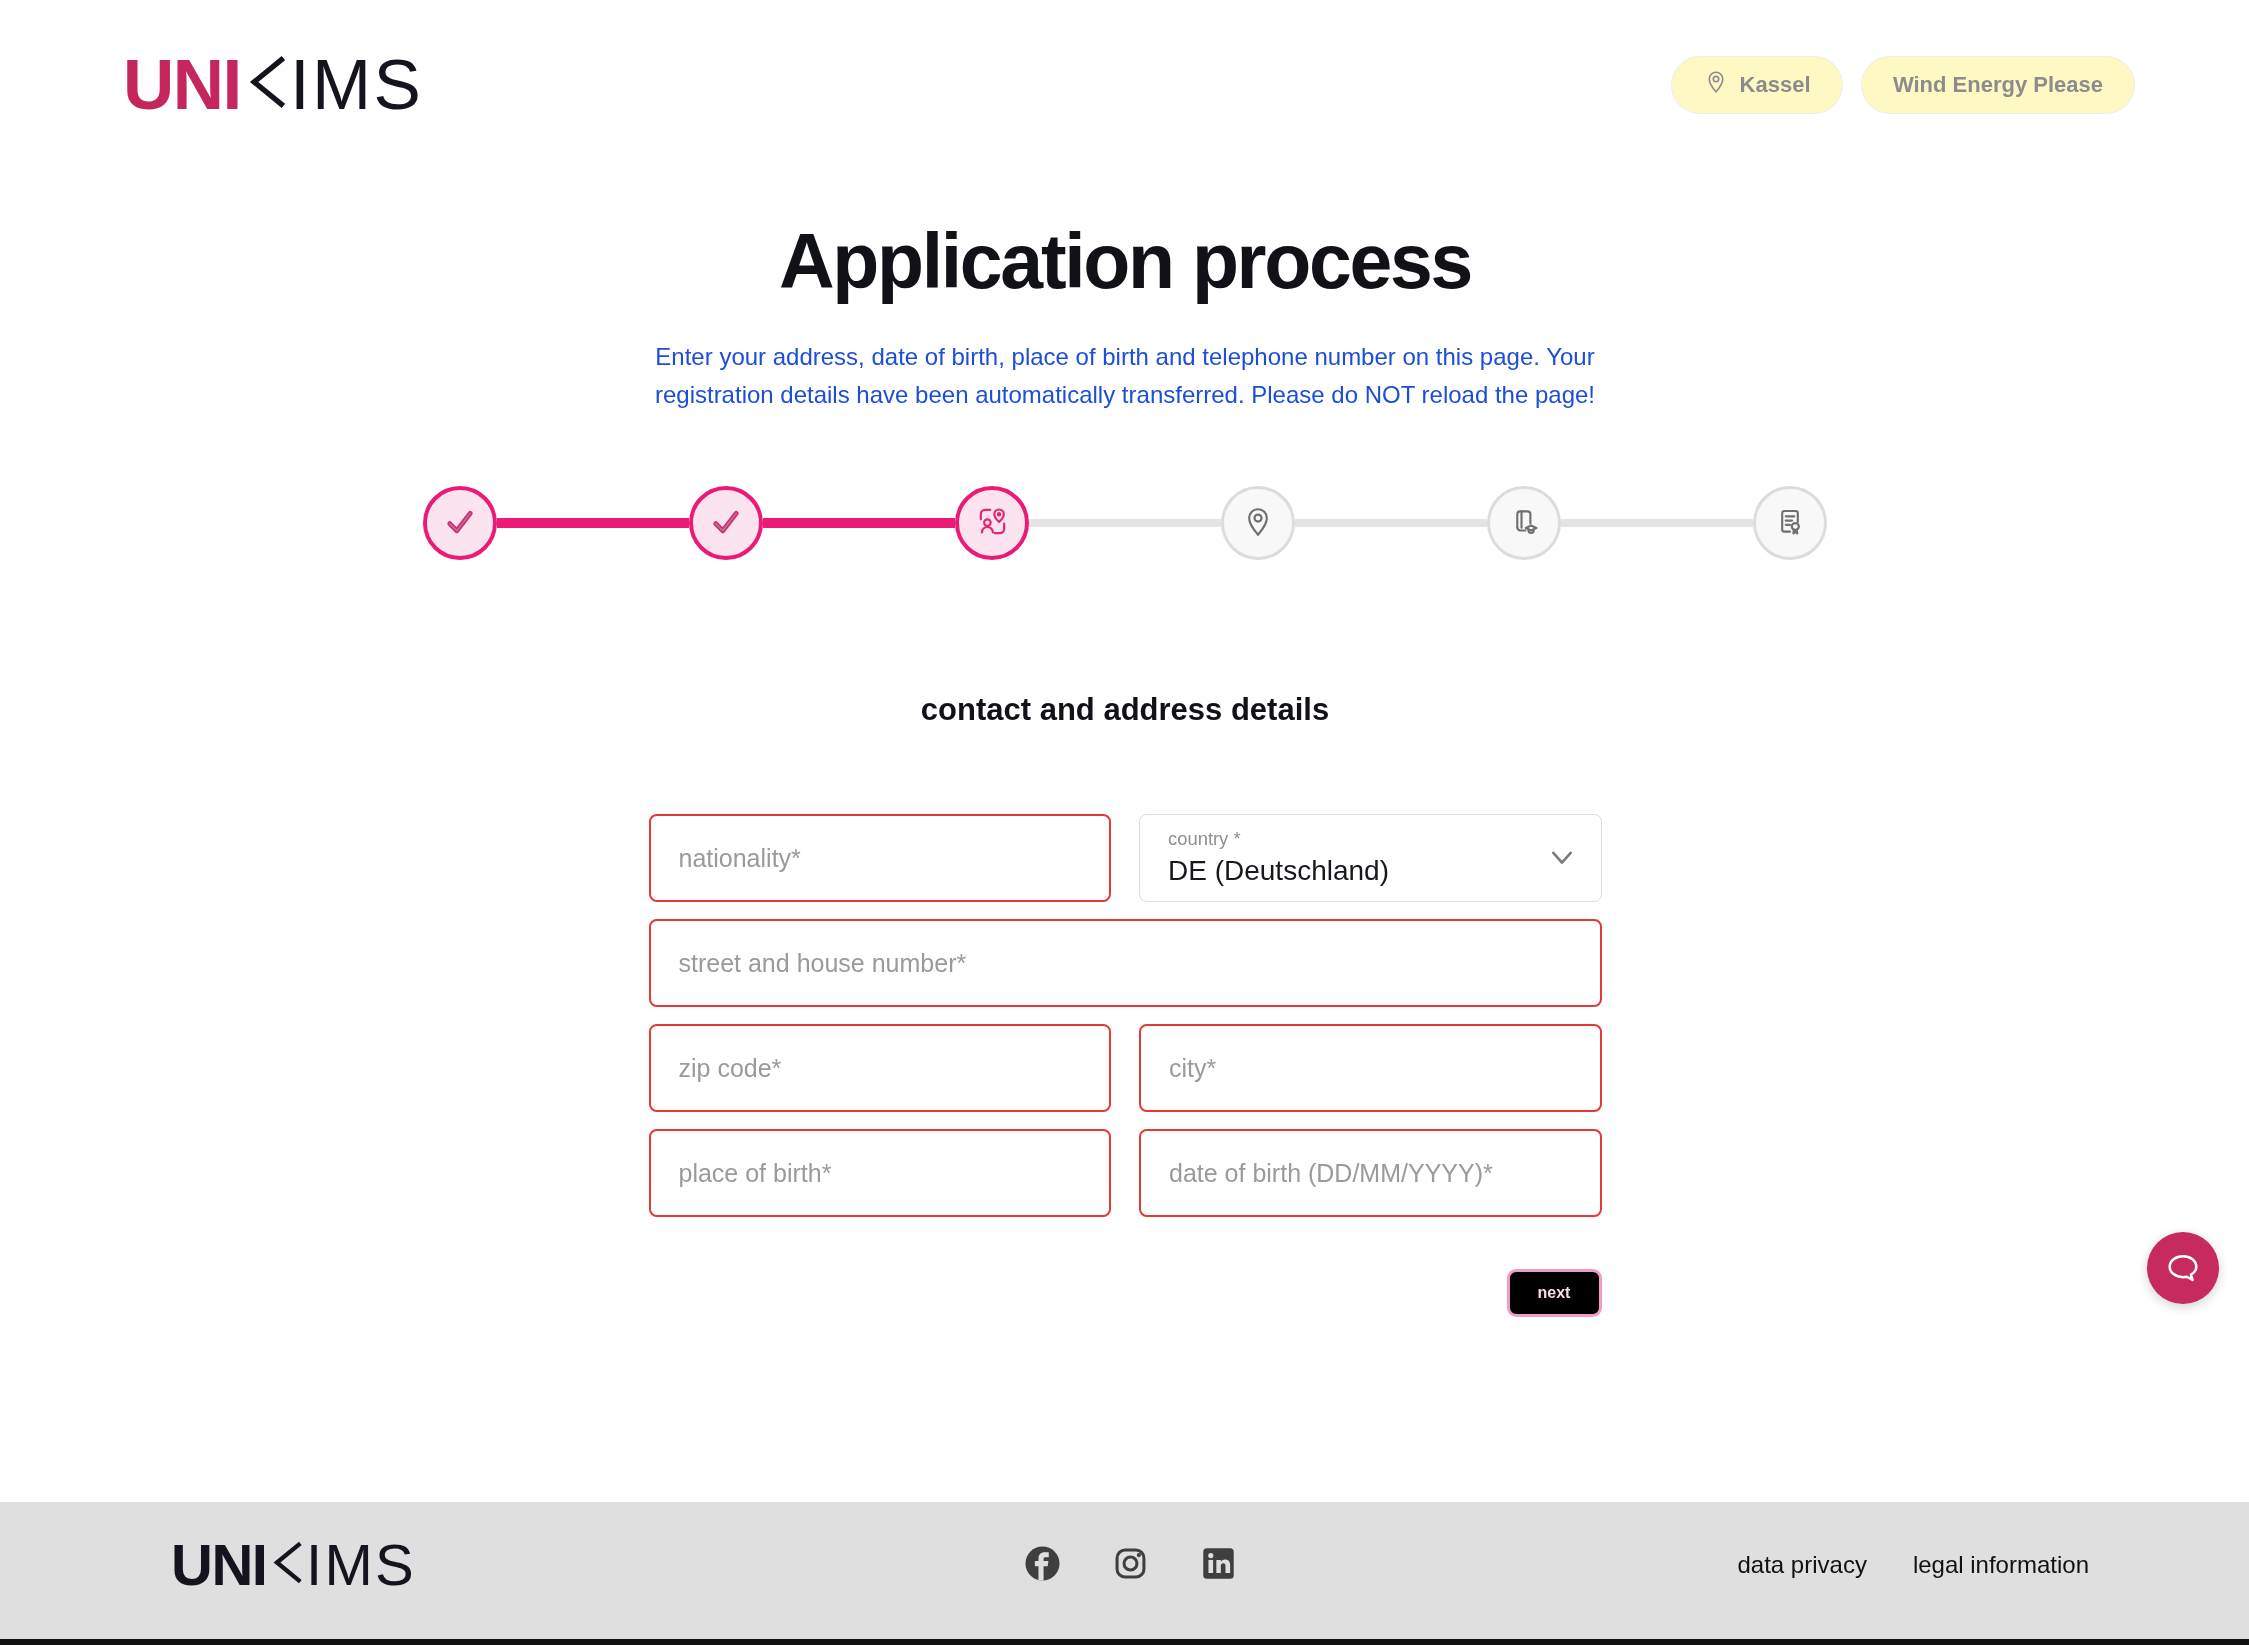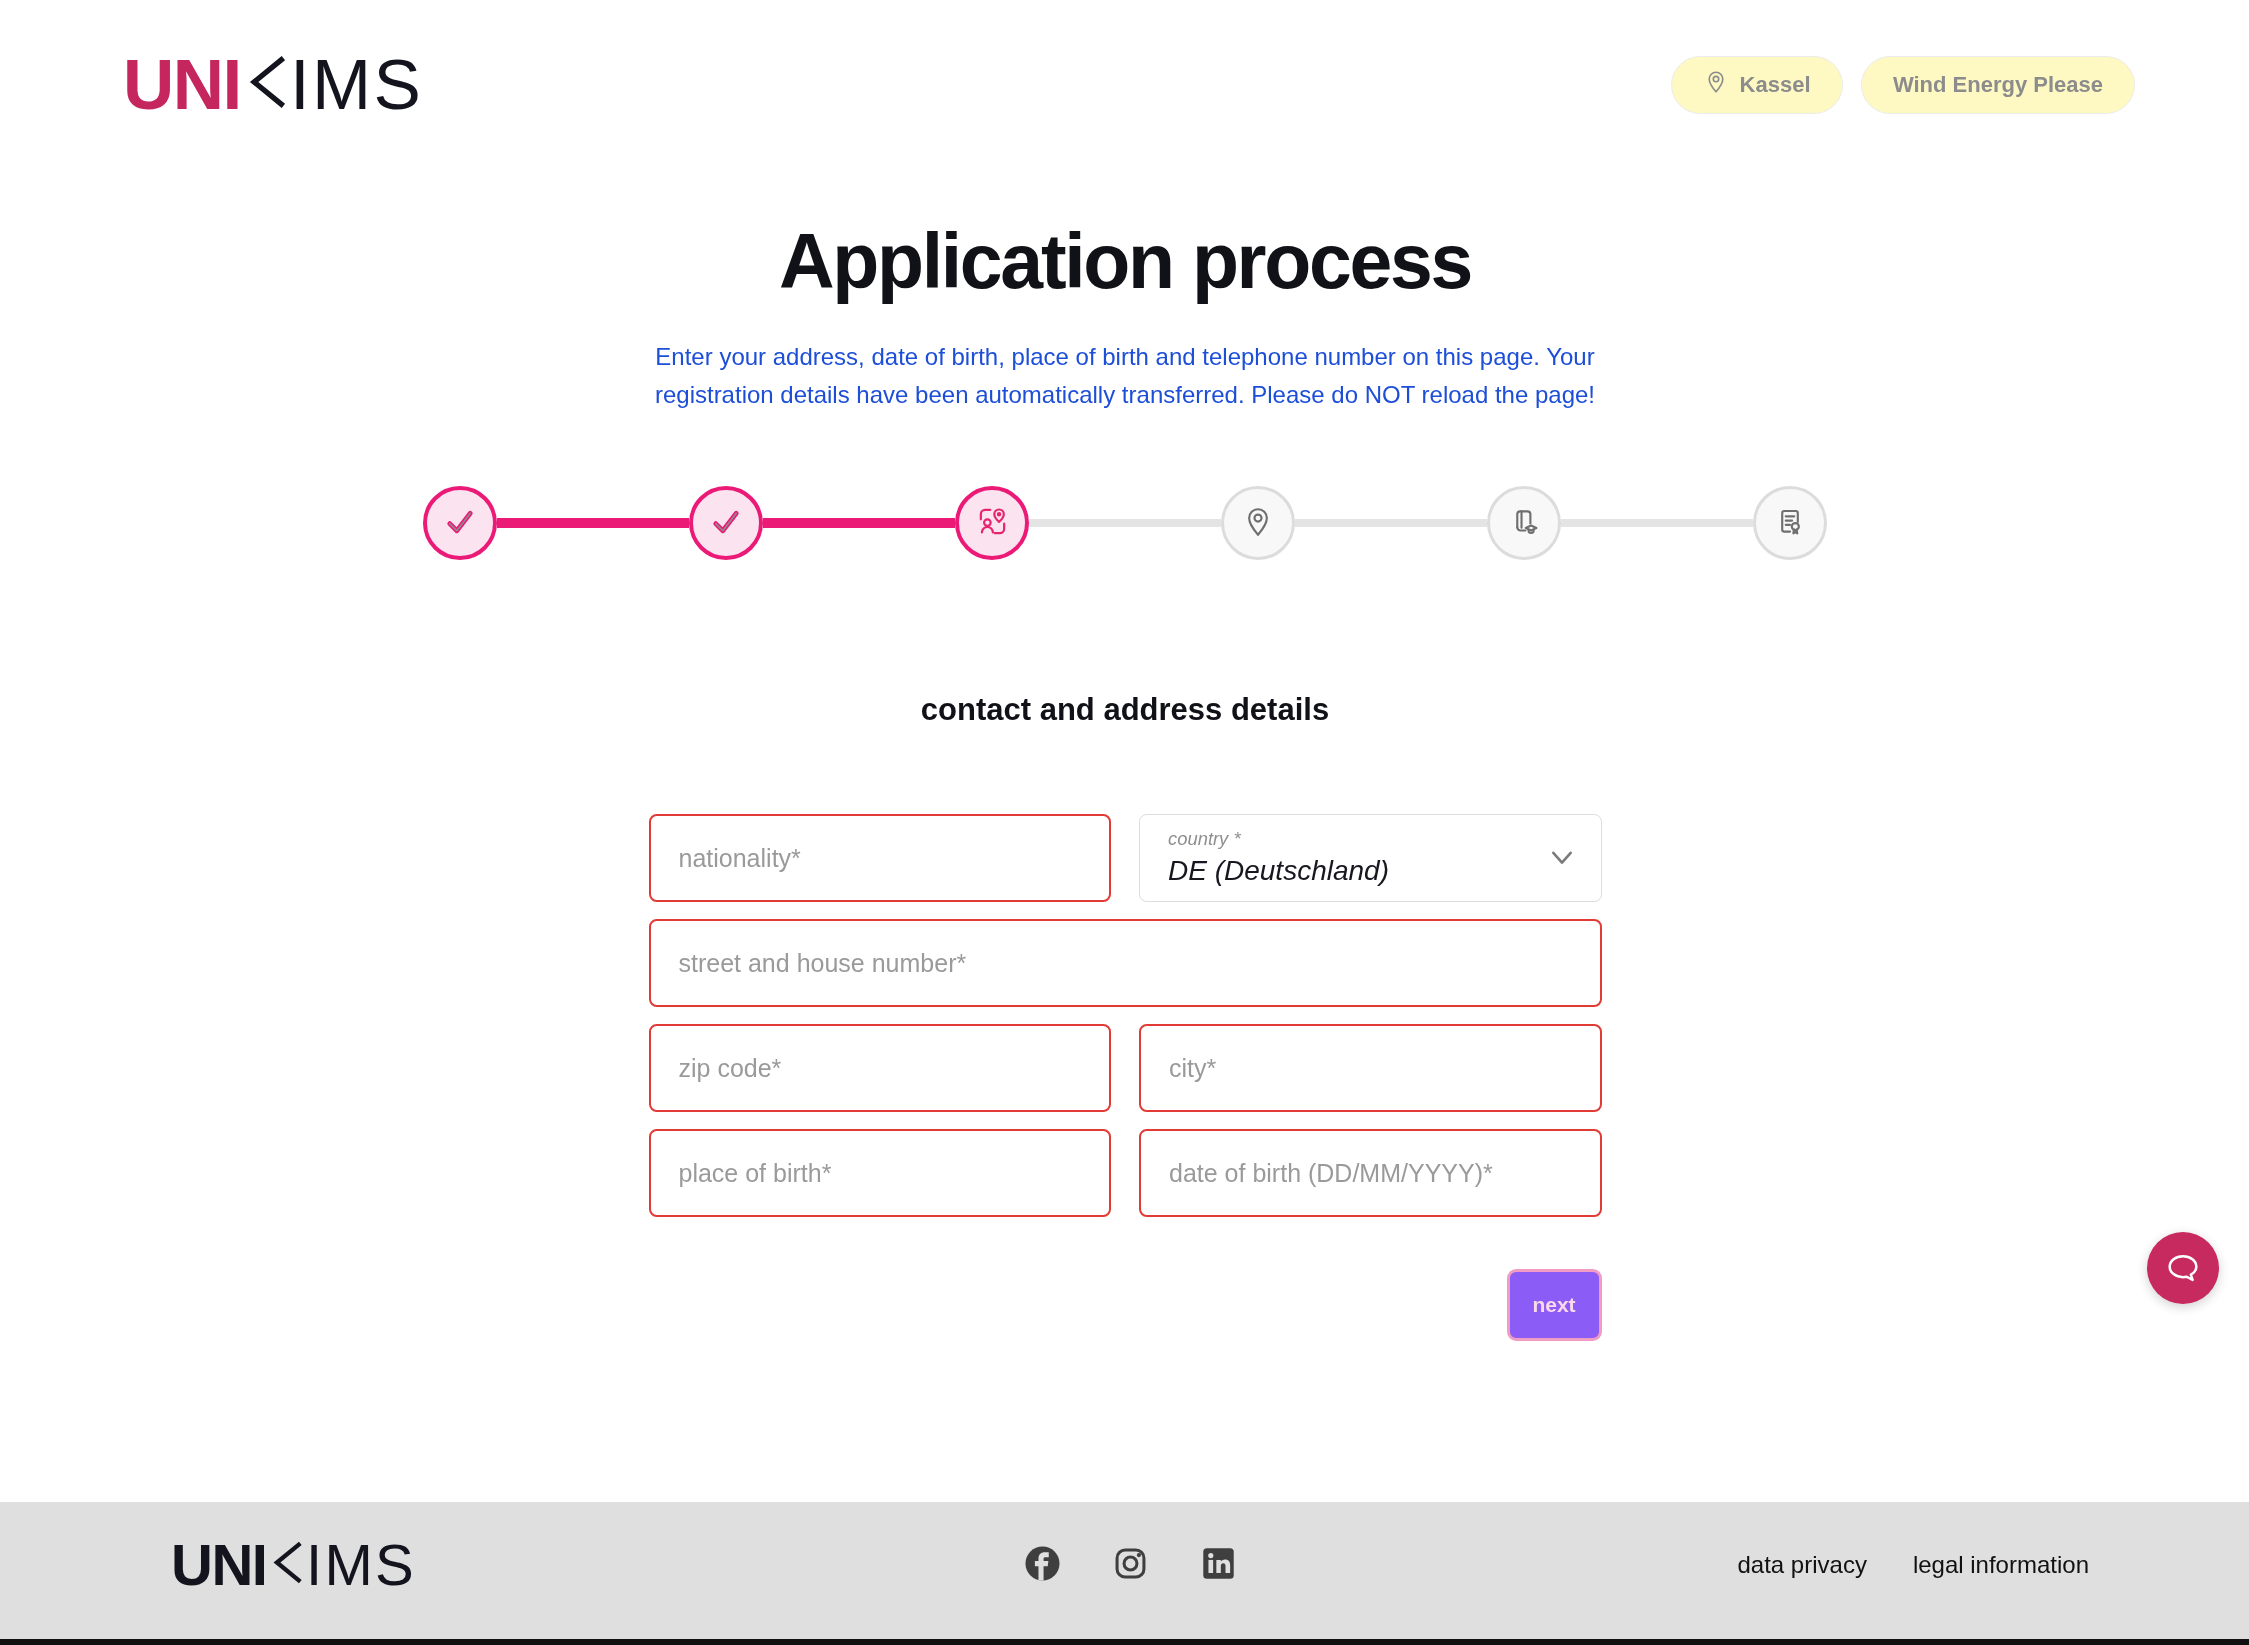--- a/index.html
+++ b/index.html
@@ -31,27 +31,27 @@
 
   
   .section-heading { margin-top:132px; text-align:center; font-size:31px; font-weight:700; color:#111118; }
   .form { width:953px; margin:86px auto 0; display:flex; flex-direction:column; gap:17px;justify-content:space-between; }
   .row { display:grid; grid-template-columns:1fr 1fr; gap:25px 28px; }
   .row.full { grid-template-columns:1fr; }
   .tfield { height:88px; width:100%; border:2.3px solid #e23b35; border-radius:7.7px; background:#fff;
             font-family:"Liberation Sans", sans-serif; font-size:25px; color:#222; padding:0 28px; outline:none; }
   .tfield::placeholder { color:#9a9a9a; opacity:1; }
   .select { position:relative; height:88px; border:1.5px solid #dcdcdc; border-radius:7.7px; background:#fff;
-            padding:13px 28px 0 28px; cursor:pointer;font-style:italic; }
+            padding:13px 28px 0 28px; cursor:pointer; }
   .select .lbl { font-size:18.4px; color:#8f8f8f; }
   .select .val { font-size:28px; color:#17171f; margin-top:5.4px; }
   .select .car { position:absolute; right:26px; top:34px; }
   .actions { display:flex; justify-content:flex-end; margin-top:35px; }
-  .next-btn { width:95px; height:72px; border-radius:9.2px; background:#8b5cf6; border:3.1px solid #f09cc5;
-              color:#fbd9ea; font-size:21px; font-weight:700; font-family:"Liberation Sans", sans-serif; }
+  .next-btn { width:95px; height:48px; border-radius:9.2px; background:#000000; border:3.1px solid #f09cc5;
+              color:#fbd9ea; font-size:16px; font-weight:700; font-family:"Liberation Sans", sans-serif; }
 
   
   .fab { position:absolute; top:1232px; right:31.5px; width:72px; height:72px; border-radius:50%;
          background:#c72a5e; display:flex; align-items:center; justify-content:center; cursor:pointer;
          box-shadow:0 3.1px 10.8px rgba(0,0,0,.18); }
 
   
   .footer { position:absolute; left:0; bottom:0; width:100%; height:144px; background:#dfdfdf;
             display:flex; align-items:center; padding:0 161px 10.8px 171px; border-bottom:7px solid #111; }
   .flogo { display:flex; align-items:baseline; flex:1; }

